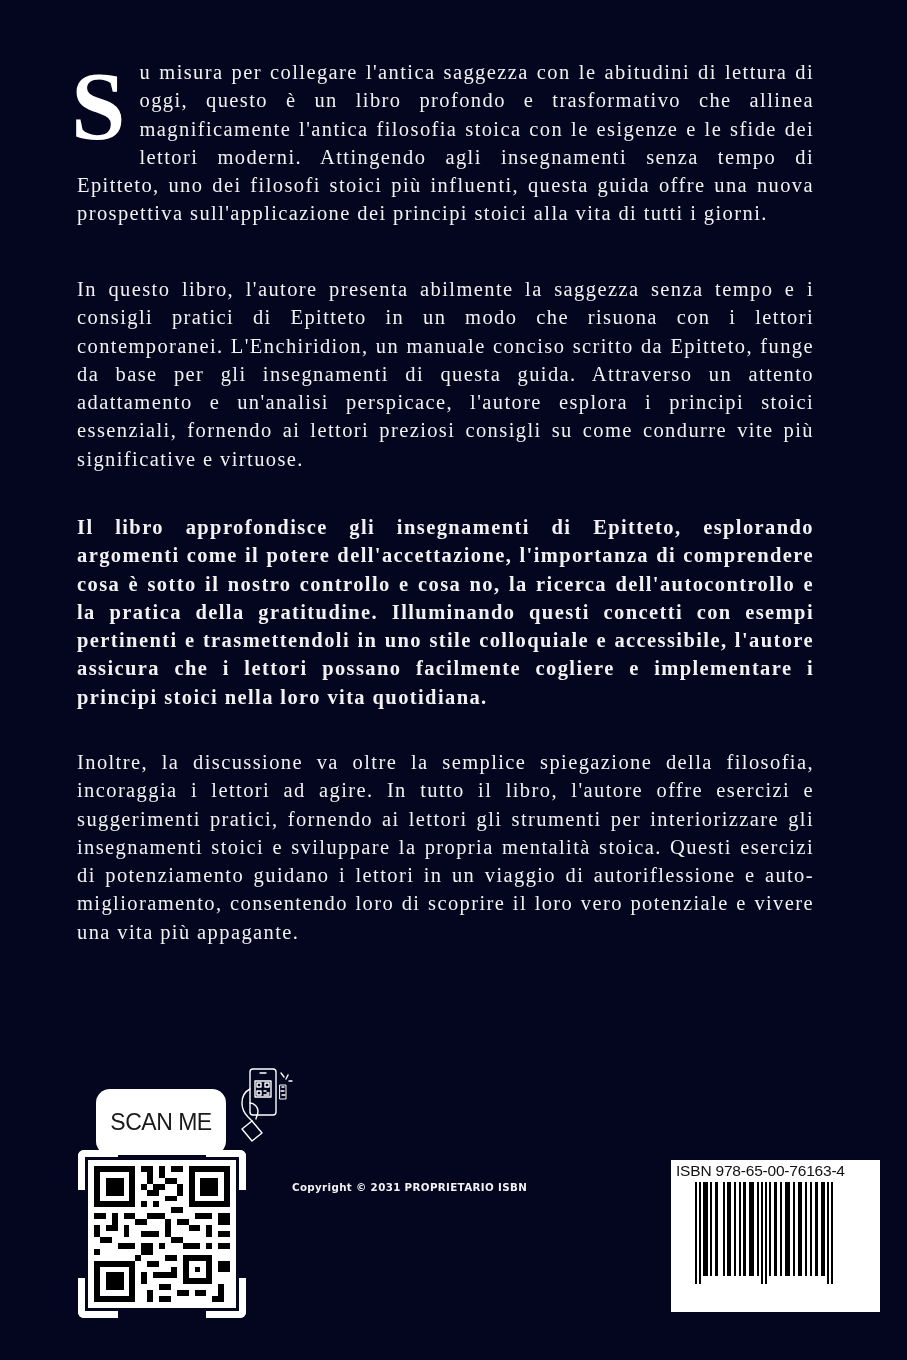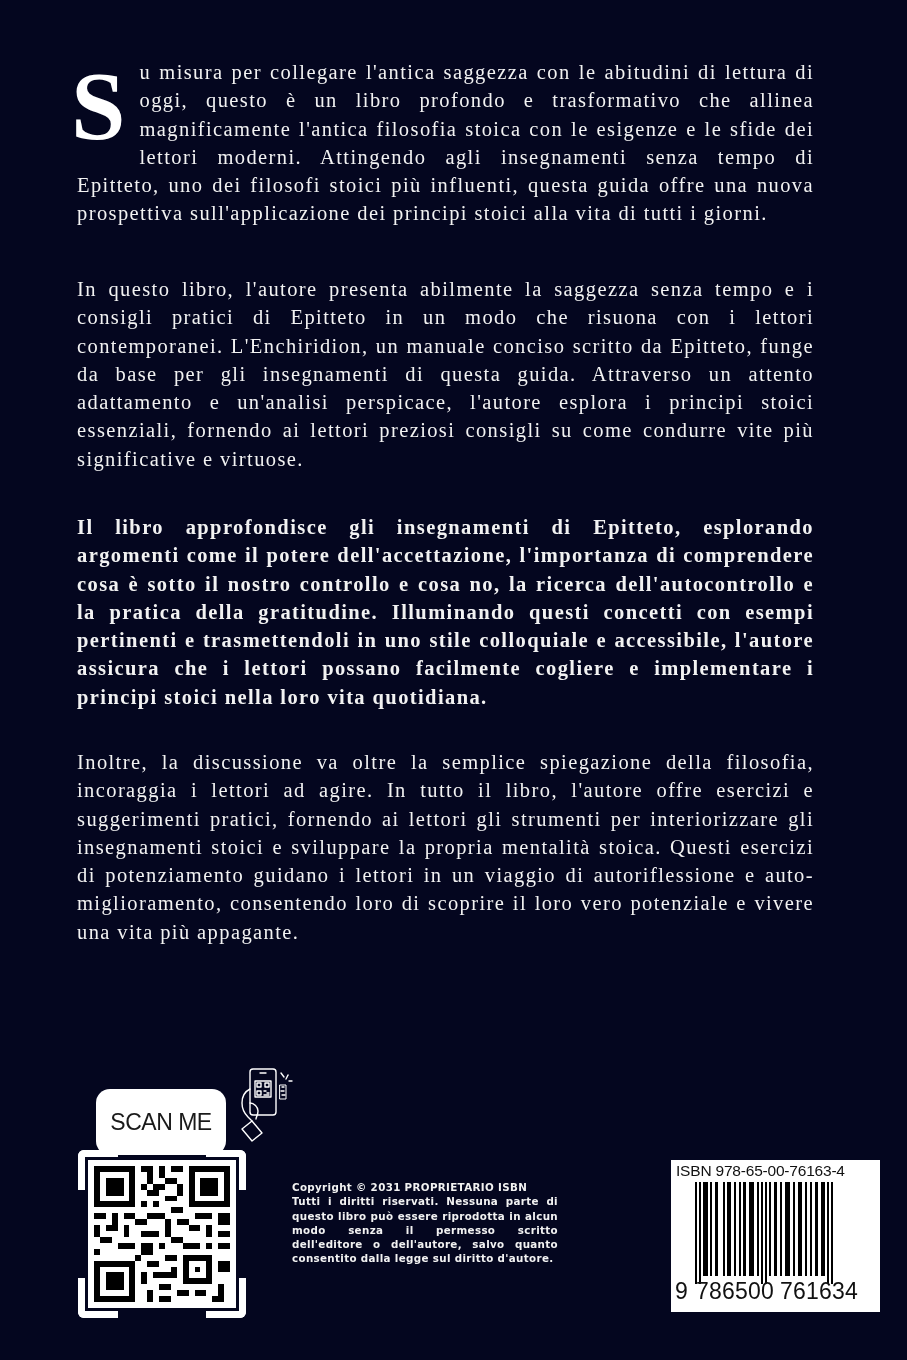--- a/index.html
+++ b/index.html
@@ -188,21 +188,20 @@
         <rect x="22" y="21" width="1" height="2"></rect>
         <rect x="21" y="23" width="2" height="1"></rect>
       <rect x="12" y="23" width="2" height="1"></rect>
         <rect x="8" y="16" width="1" height="1"></rect>
     </g>
   </svg>
 </div>
 
 <div class="copyright">
   <span class="first">Copyright © 2031 PROPRIETARIO ISBN</span>
-  <span>Tutti i diritti riservati. Nessuna parte di questo libro può essere riprodotta in alcun modo senza il permesso scritto dell'editore o dell'autore, salvo quanto consentito dalla legge sul diritto d'autore.</span>
 </div>
 
 <div class="barcode-box">
   <div class="isbn-label">ISBN 978-65-00-76163-4</div>
   <svg class="barcode-svg" width="172" height="102" viewBox="0 0 172 102" shape-rendering="crispEdges">
     <g fill="#000">
       <rect x="16" y="0" width="2" height="102"></rect>
         <rect x="20" y="0" width="2" height="102"></rect>
       <rect x="24" y="0" width="5" height="94"></rect>
         <rect x="31" y="0" width="2" height="94"></rect>
@@ -223,16 +222,13 @@
       <rect x="114" y="0" width="2" height="94"></rect>
         <rect x="119" y="0" width="4" height="94"></rect>
       <rect x="126" y="0" width="2" height="94"></rect>
         <rect x="131" y="0" width="2" height="94"></rect>
       <rect x="136" y="0" width="3" height="94"></rect>
         <rect x="142" y="0" width="4" height="94"></rect>
       <rect x="148" y="0" width="2" height="102"></rect>
         <rect x="152" y="0" width="2" height="102"></rect>
     </g>
   </svg>
-  <div class="barcode-digits">
-    <span class="lead">9</span><span>786500</span><span class="grp2">761634</span>
-  </div>
 </div>
 
 </body></html>

